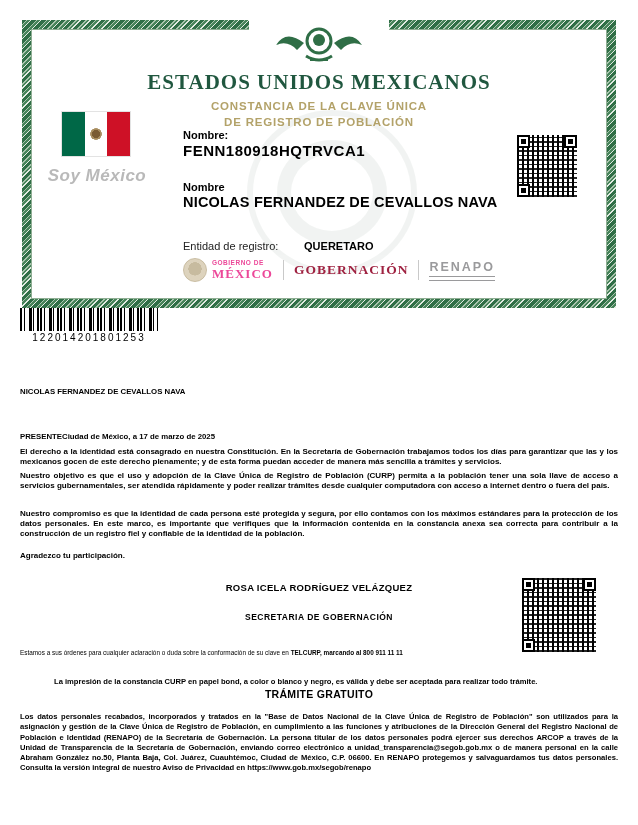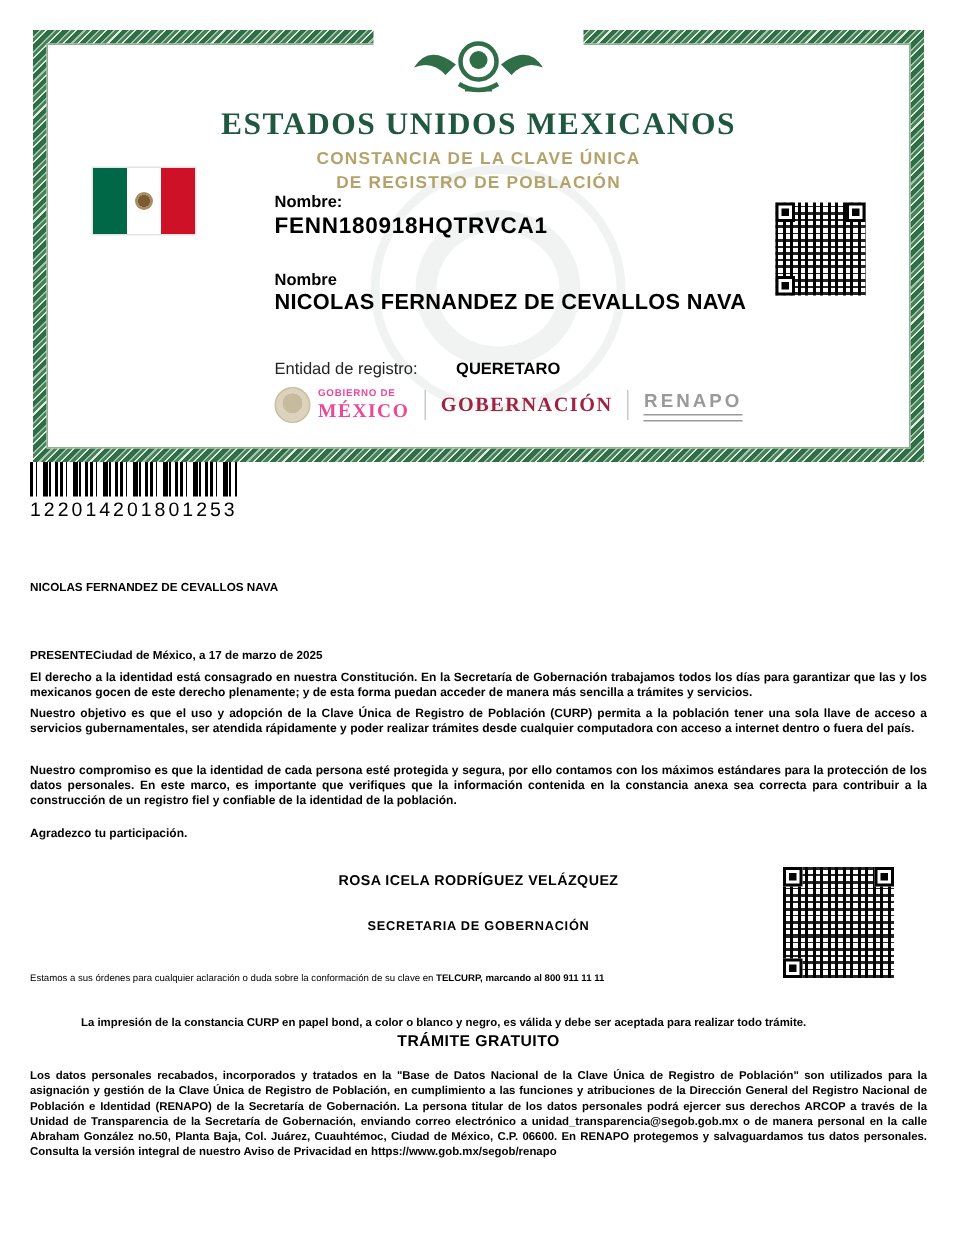--- a/index.html
+++ b/index.html
@@ -62,21 +62,21 @@
   .qr-card{left:485px;top:105px;width:60px;height:62px;}
   .finder{position:absolute;width:13px;height:13px;border:2.5px solid #000;background:#fff;box-sizing:border-box;}
   .finder::after{content:"";position:absolute;left:2px;top:2px;right:2px;bottom:2px;background:#000;}
   .f-tl{left:0;top:0;} .f-tr{right:0;top:0;} .f-bl{left:0;bottom:0;}
 
   
   .barcode-block{position:absolute;left:20px;top:308px;width:138px;}
   .barcode{height:23px;background:repeating-linear-gradient(90deg,
         #000 0 2px,#fff 2px 4px,#000 4px 5px,#fff 5px 9px,#000 9px 12px,#fff 12px 13px,
         #000 13px 14px,#fff 14px 17px,#000 17px 19px,#fff 19px 20px);}
-  .barcode-number{margin-top:1px;text-align:center;font-size:13px;letter-spacing:2px;}
+  .barcode-number{margin-top:1px;text-align:center;font-size:10px;letter-spacing:2px;}
 
   
   .letter{position:absolute;left:20px;top:0;width:598px;font-weight:700;}
   .addressee{position:absolute;top:387px;font-size:7.8px;}
   .presente-row{position:absolute;top:432px;width:598px;display:flex;justify-content:flex-start;font-size:7.8px;}
   .para{position:absolute;width:598px;font-size:8px;line-height:1.28;text-align:justify;}
   .p1{top:447px;} .p2{top:471px;} .p3{top:509px;}
   .thanks{position:absolute;top:551px;font-size:8px;}
   .signer-name{position:absolute;top:582px;width:598px;text-align:center;font-size:9.5px;letter-spacing:.3px;}
   .signer-title{position:absolute;top:612px;width:598px;text-align:center;font-size:8.5px;letter-spacing:.5px;}
@@ -111,20 +111,21 @@
           <div class="ring r2"></div>
       </div>
 
       <div class="country-title">ESTADOS UNIDOS MEXICANOS</div>
       <div class="card-subtitle">
         <div>CONSTANCIA DE LA CLAVE ÚNICA</div>
         <div>DE REGISTRO DE POBLACIÓN</div>
       </div>
 
       <div class="flag"></div>
+      <div class="soy-mexico">Soy México</div>
 
       <div class="field-clave-label">Nombre:</div>
       <div class="field-clave-value">FENN180918HQTRVCA1</div>
 
       <div class="field-nombre-label">Nombre</div>
       <div class="field-nombre-value">NICOLAS FERNANDEZ DE CEVALLOS NAVA</div>
 
       <div class="field-entidad">
         <span class="lab">Entidad de registro:</span>
         <span class="val">QUERETARO</span>

